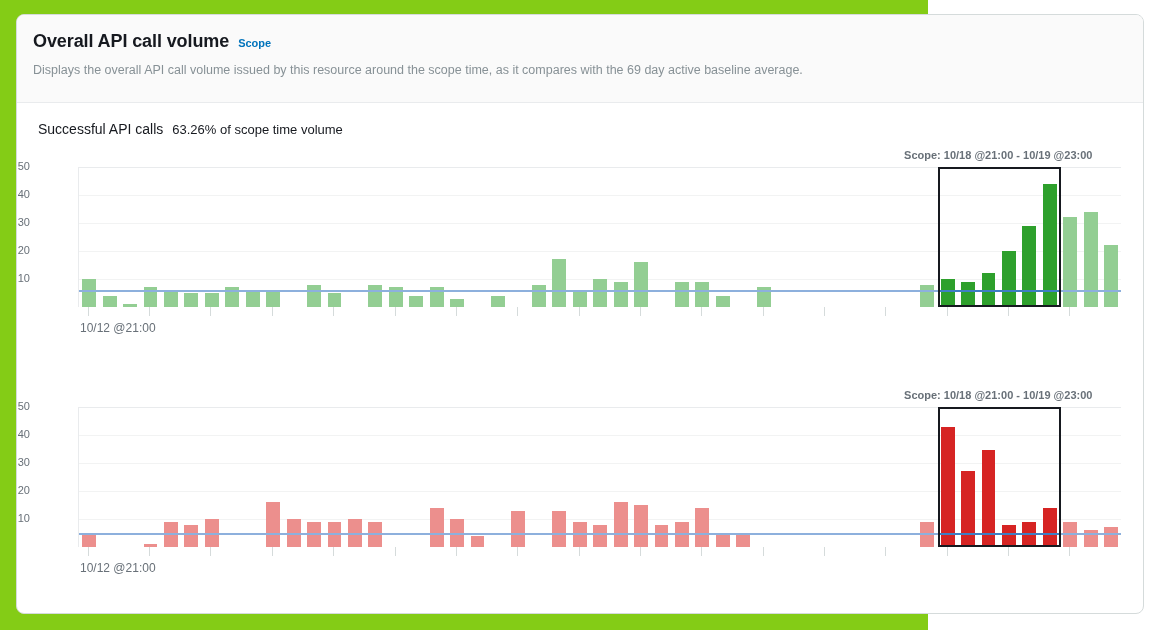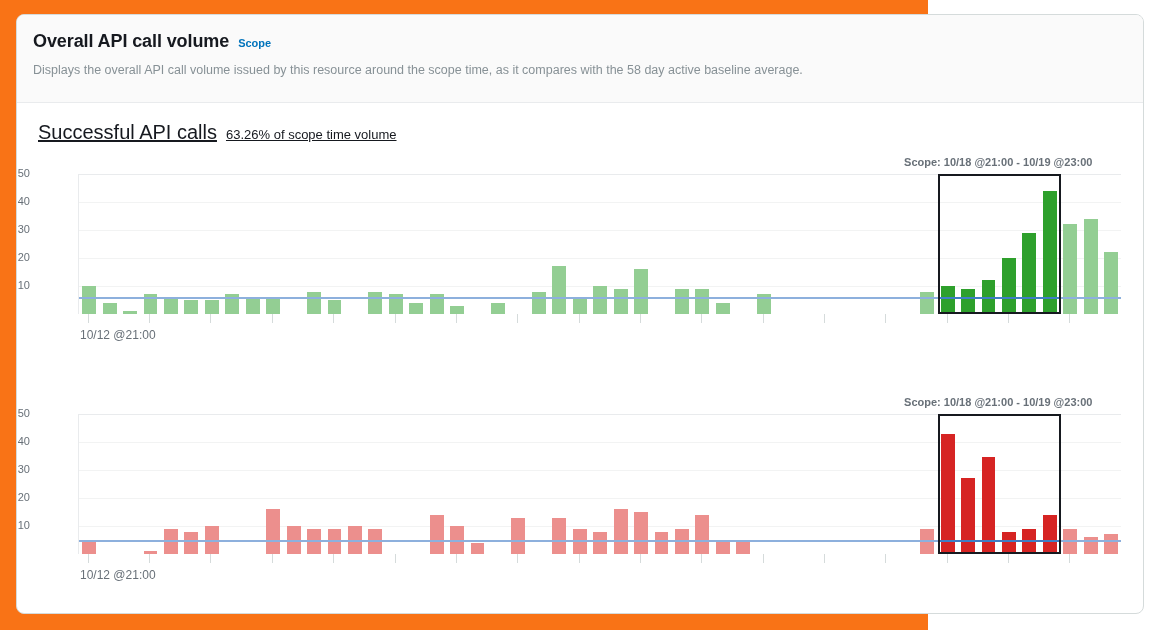--- a/index.html
+++ b/index.html
@@ -4,21 +4,21 @@
 <style>
   * { box-sizing: border-box; margin: 0; padding: 0; }
   html, body {
     width: 1160px; height: 630px;
     background: #ffffff;
     font-family: "Liberation Sans", sans-serif;
   }
   .page {
     position: relative;
     width: 928px; height: 630px;
-    background: #f97316;
+    background: #84cc16;
   }
   .panel {
     position: absolute;
     left: 16px; top: 14px;
     width: 1128px; height: 600px;
     background: #ffffff;
     border: 1px solid #d5dbdb;
     border-radius: 8px;
     overflow: hidden;
   }
@@ -55,29 +55,27 @@
   .panel-body { padding: 0; position: relative; }
 
   .chart-block { position: relative; }
   .chart-title-row {
     display: flex;
     align-items: baseline;
     gap: 9px;
     padding-left: 21px;
   }
   .chart-title {
-    font-size: 20px;
+    font-size: 14px;
     color: #16191f;
     font-weight: normal;
-    text-decoration: underline;
   }
   .chart-subtitle {
     font-size: 13px;
     color: #16191f;
-    text-decoration: underline;
   }
   .chart-area {
     position: relative;
     margin-left: 21px;
     margin-right: 16px;
   }
   .scope-label {
     position: absolute;
     font-size: 11px;
     font-weight: bold;
@@ -157,21 +155,21 @@
 <body>
 
 <div class="page">
   <div class="panel">
 
     <div class="panel-header">
       <div class="header-title-row">
         <span class="panel-title">Overall API call volume</span>
         <a class="info-link">Scope</a>
       </div>
-      <div class="panel-desc">Displays the overall API call volume issued by this resource around the scope time, as it compares with the 58 day active baseline average.</div>
+      <div class="panel-desc">Displays the overall API call volume issued by this resource around the scope time, as it compares with the 69 day active baseline average.</div>
     </div>
 
     <div class="panel-body">
       <div id="charts-container">
           <div class="chart-block" style="padding-top: 18px;">
             <div class="chart-title-row">
               <span class="chart-title">Successful API calls</span>
               <span class="chart-subtitle">63.26% of scope time volume</span>
             </div>
             <div class="chart-area" style="height: 202px; position: relative; margin-top: 12px;">

